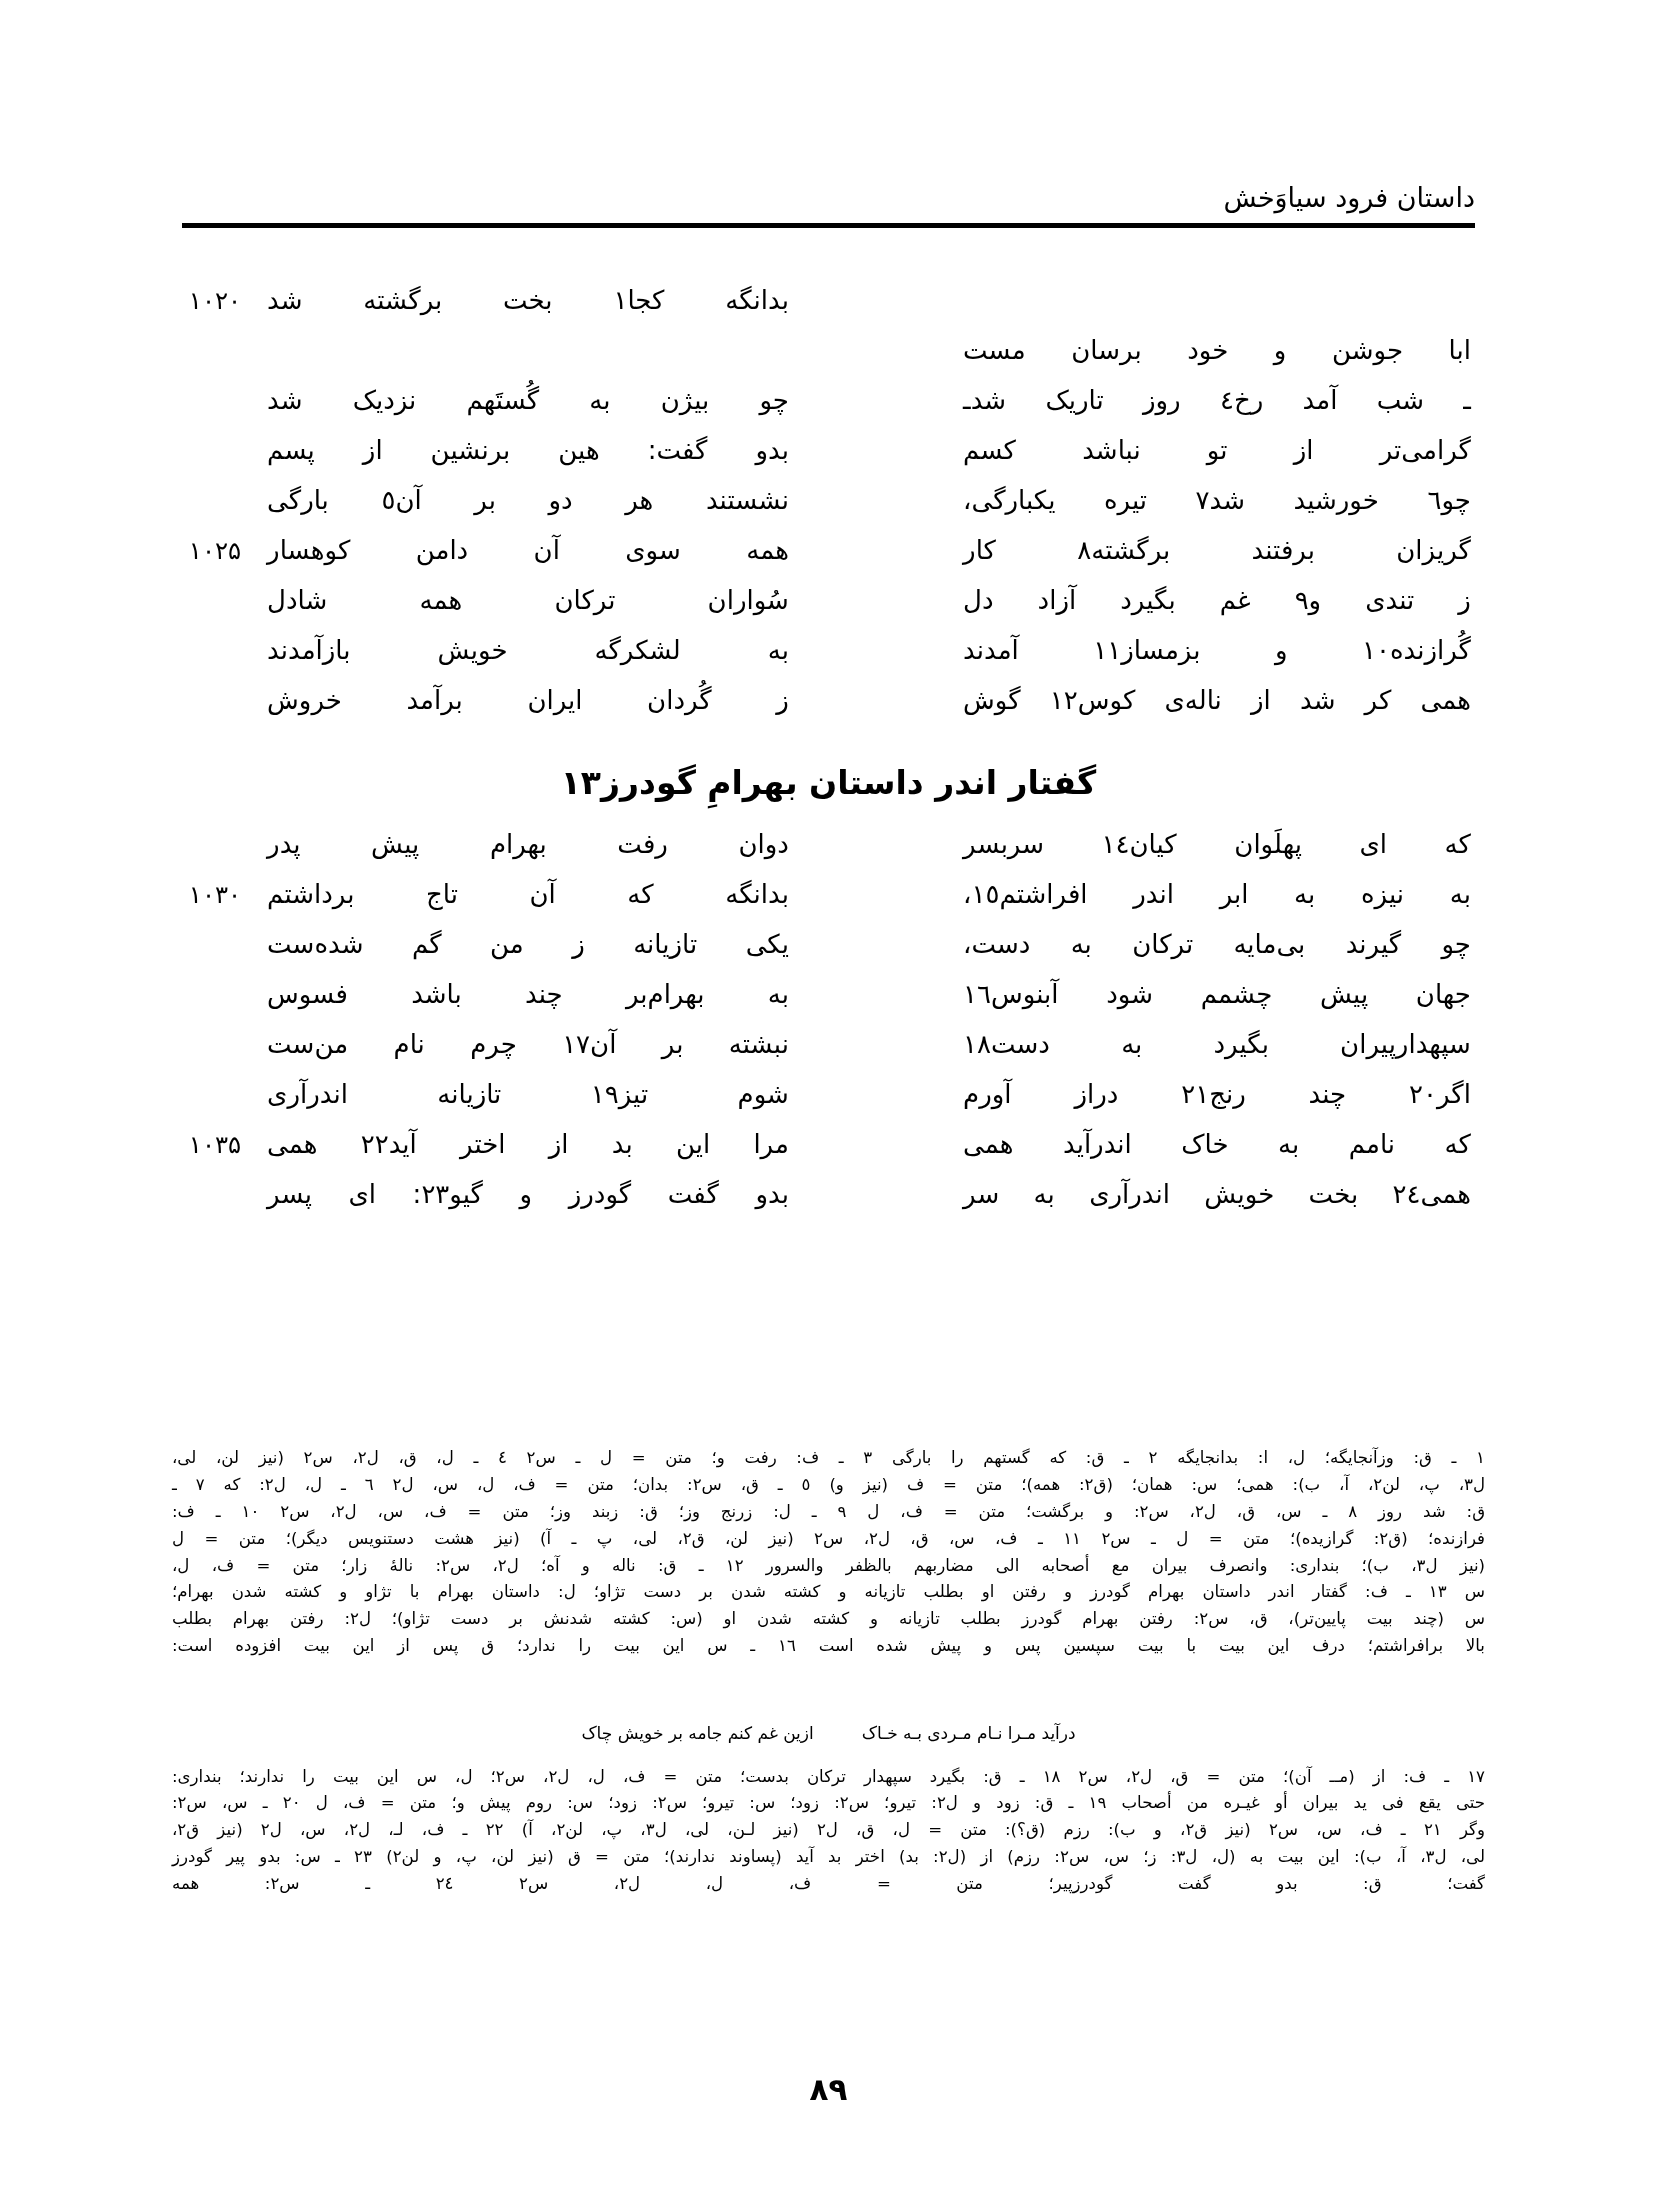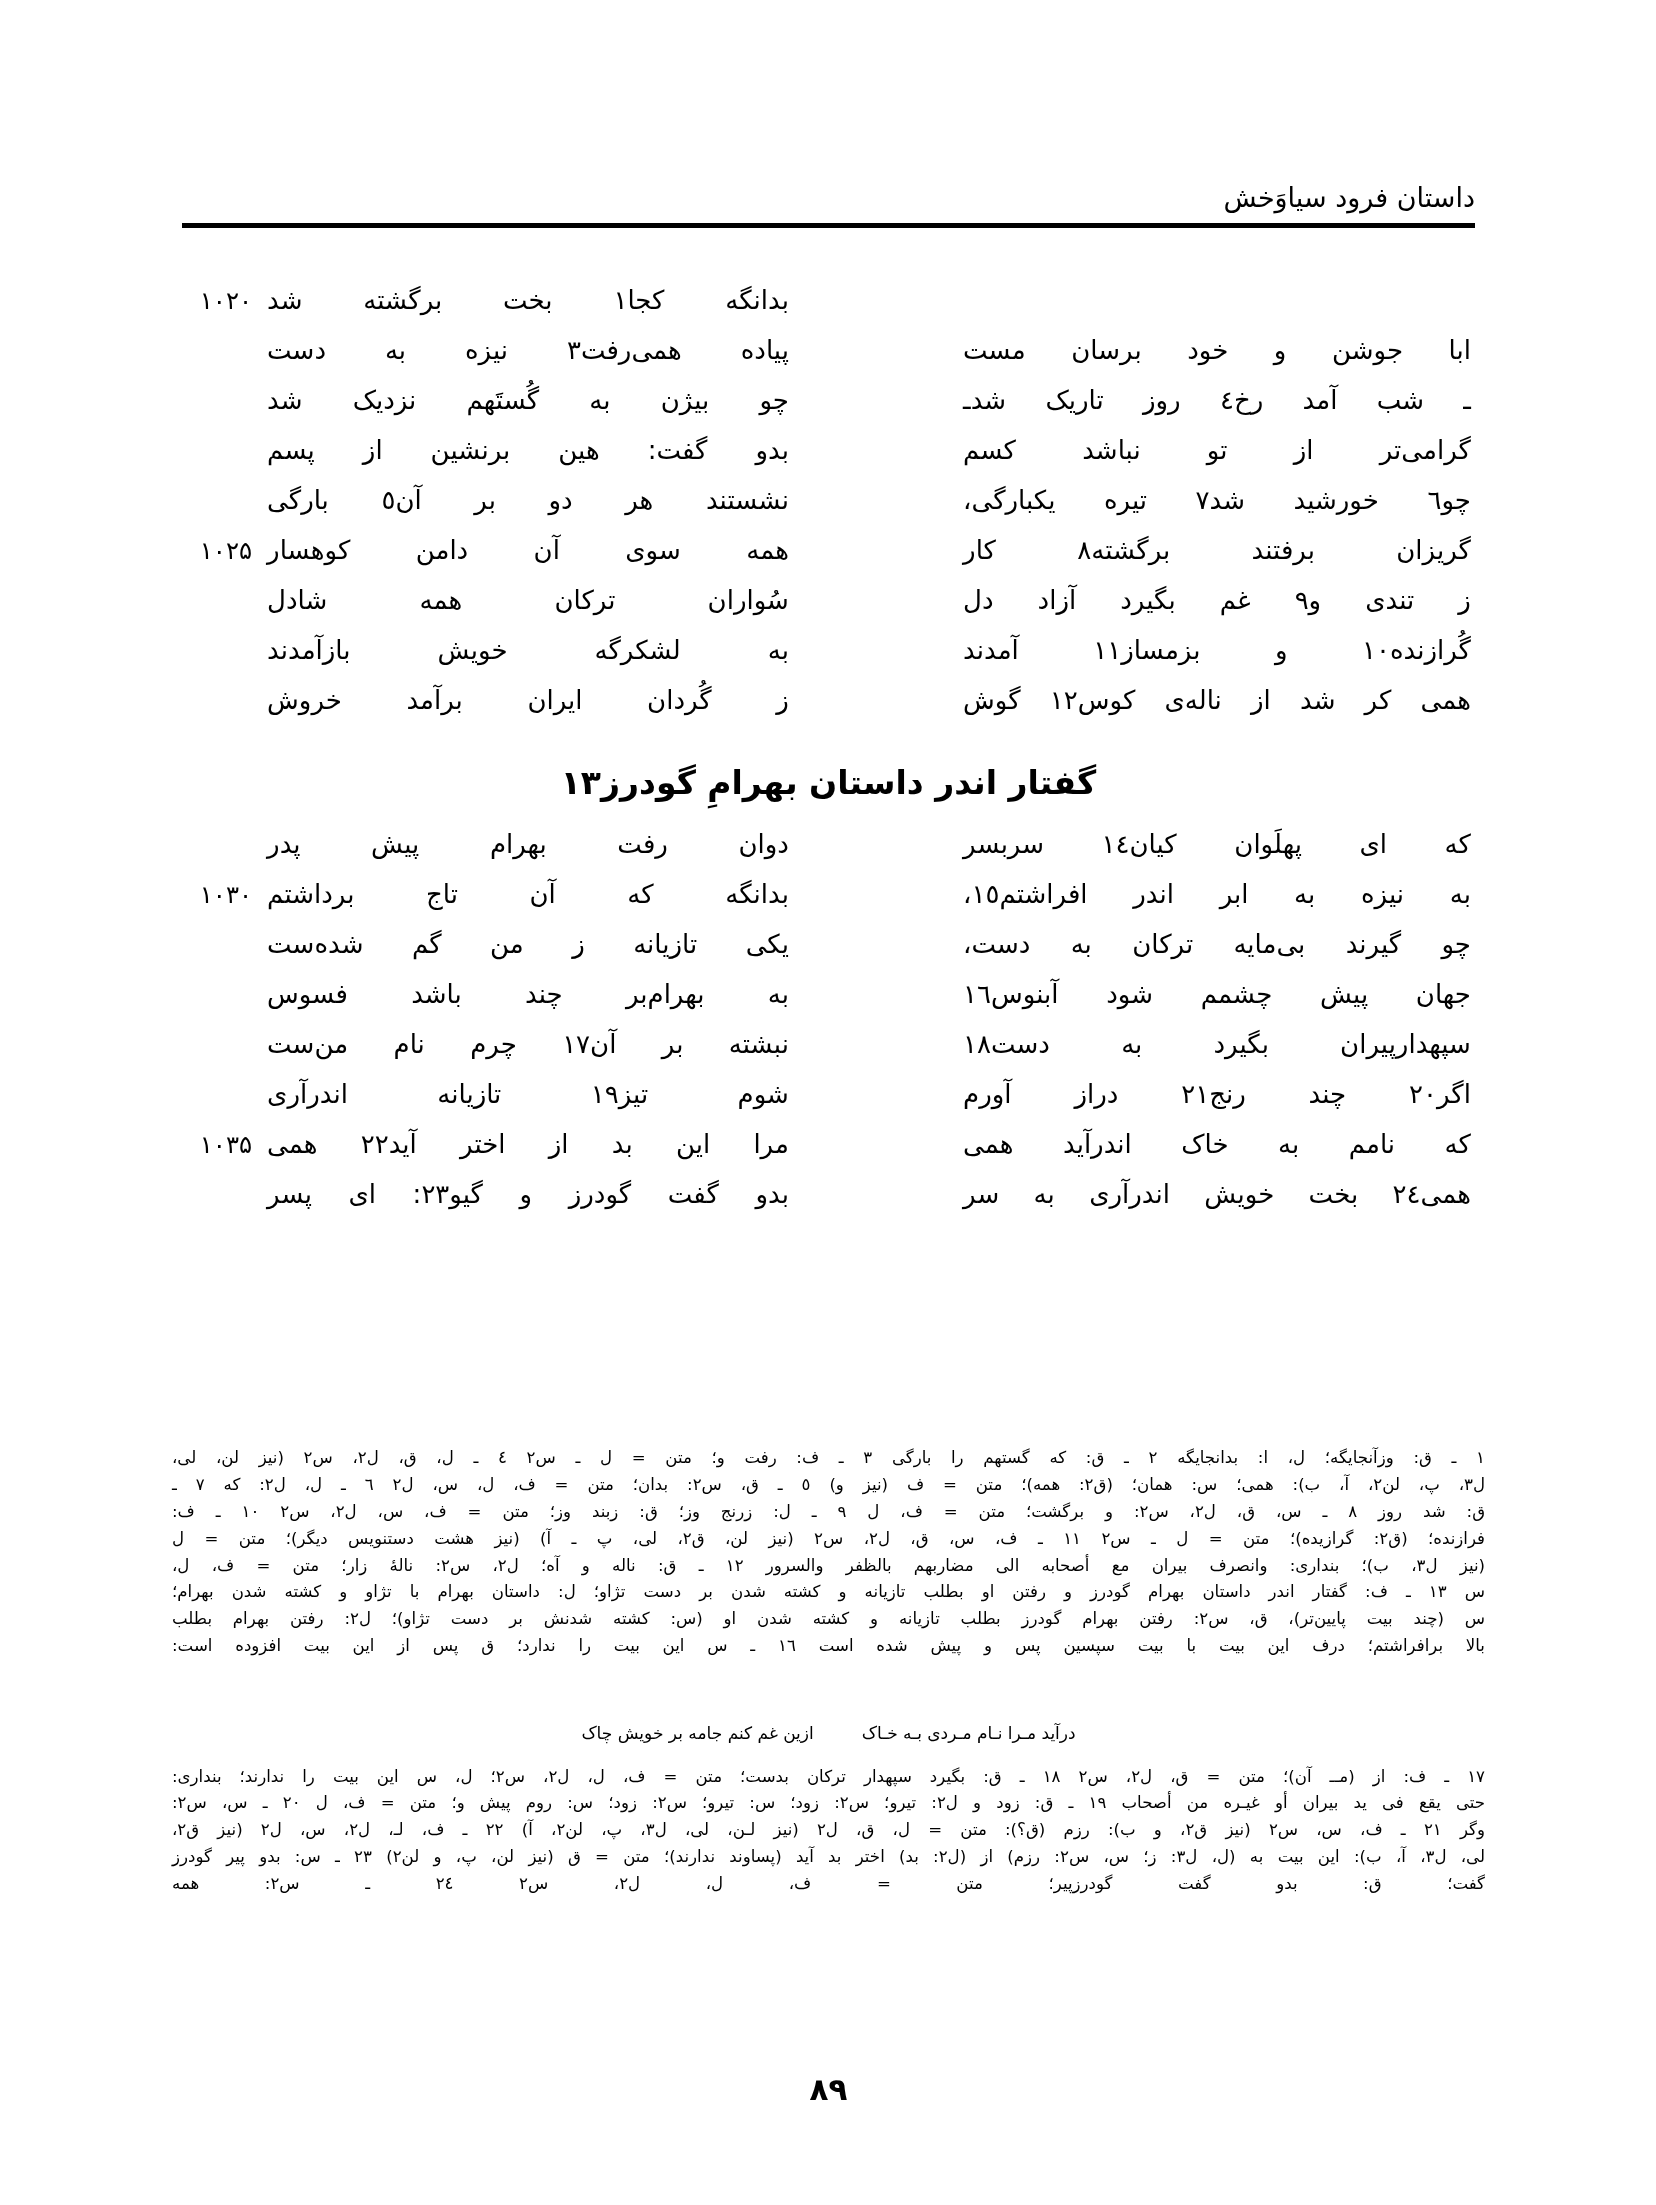--- a/index.html
+++ b/index.html
@@ -37,25 +37,26 @@
   .couplet{
     display:flex;
     flex-direction:row;
     align-items:baseline;
     height:50px;
     font-size:26px;
   }
   .num{
     width:81px;
     flex:0 0 81px;
-    text-align:center;
+    text-align:left;
     font-size:24.4px;
     padding-left:6.8px;
     box-sizing:border-box;
     white-space:nowrap;
+    font-family:Liberation Serif, serif;
   }
   .hemistich{
     flex:0 0 530px;
     width:530px;
     text-align:justify;
     text-align-last:justify;
     white-space:nowrap;
     overflow:visible;
     padding:0 4.1px;
     box-sizing:border-box;
@@ -119,21 +120,20 @@
 
     <div>
       <div class="couplet">
         <div class="spacer"></div>
         <div class="hemistich right">بدانگه کجا١ بخت برگشته شد</div>
         <div class="num">۱۰۲۰</div>
       </div>
       <div class="couplet">
         <div class="hemistich left">ابا جوشن و خود برسان مست</div>
         <div class="spacer"></div>
-        <div class="hemistich right">پیاده همی‌رفت٣ نیزه به دست</div>
         <div class="num"></div>
       </div>
       <div class="couplet">
         <div class="hemistich left">ـ شب آمد رخ٤ روز تاریک شدـ</div>
         <div class="spacer"></div>
         <div class="hemistich right">چو بیژن به گُستَهم نزدیک شد</div>
         <div class="num"></div>
       </div>
       <div class="couplet">
         <div class="hemistich left">گرامی‌تر از تو نباشد کسم</div>

